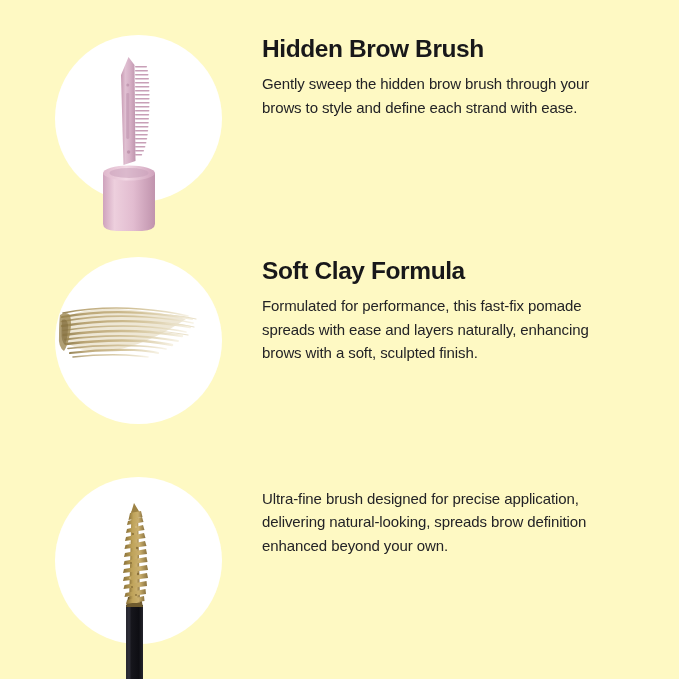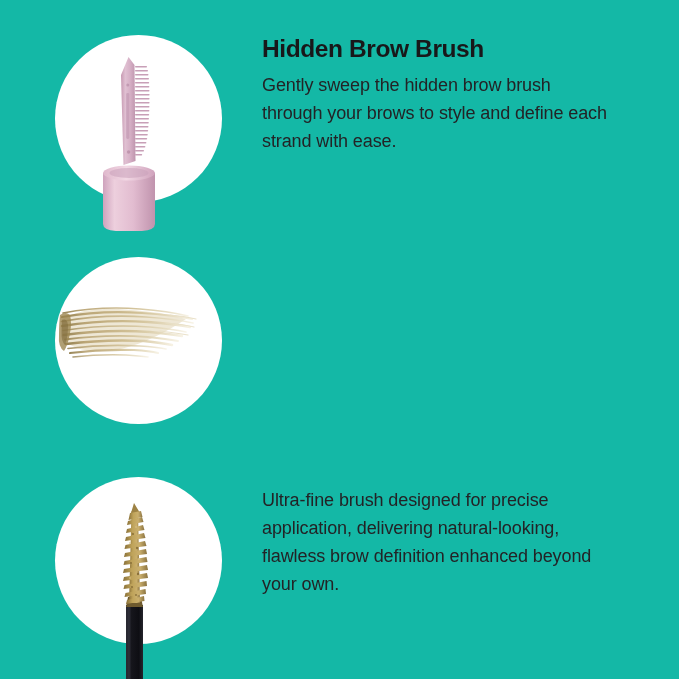--- a/index.html
+++ b/index.html
@@ -12,21 +12,21 @@
     background: #fbe9a8;
     font-family: "Liberation Sans", sans-serif;
     overflow: hidden;
     position: relative;
   }
 
   .infographic {
     width: 679px;
     height: 679px;
     position: relative;
-    background: #14b8a6;
+    background: #fef9c3;
     box-sizing: border-box;
   }
 
   .feature-row {
     position: absolute;
     left: 0;
     width: 679px;
     display: flex;
     align-items: flex-start;
   }
@@ -72,21 +72,21 @@
     margin: 0;
     font-size: 24.5px;
     font-weight: bold;
     letter-spacing: -0.4px;
     color: #18181a;
     line-height: 1.12;
   }
 
   .feature-desc {
     margin: 10px 0 0 0;
-    font-size: 18px;
+    font-size: 15px;
     font-weight: normal;
     color: #232326;
     line-height: 1.55;
     letter-spacing: -0.1px;
     max-width: 352px;
   }
 </style>
 </head>
 <body>
 
@@ -196,20 +196,24 @@
           <path d="M62 63 Q67 61 68 68 Q68 80 65 88 Q61 84 61.5 74 Z" fill="#7f6c3e" opacity="0.55"></path>
 
           <g stroke="#e8dfc6" fill="none" stroke-linecap="round" stroke-width="1.2" opacity="0.9">
             <path d="M170 58 Q184 59 196 62"></path>
             <path d="M166 66 Q182 67 194 70"></path>
             <path d="M160 74 Q176 76 188 78"></path>
           </g>
         </svg>
       </div>
     </div>
+    <div class="text-col">
+      <h2 class="feature-title">Soft Clay Formula</h2>
+      <p class="feature-desc">Formulated for performance, this fast-fix pomade spreads with ease and layers naturally, enhancing brows with a soft, sculpted finish.</p>
+    </div>
   </div>
 
   <div class="feature-row" id="row-2">
     <div class="media">
       <div class="circle"></div>
       <div class="art-layer">
         <svg width="222" height="205" viewBox="0 0 222 205" xmlns="http://www.w3.org/2000/svg">
           <defs>
             <linearGradient id="bristleGrad" x1="0" y1="0" x2="1" y2="0">
               <stop offset="0%" stop-color="#8a7139"></stop>
@@ -266,17 +270,17 @@
           <g fill="#d7c08a" opacity="0.7">
             <circle cx="136" cy="50" r="0.9"></circle>
             <circle cx="130" cy="66" r="0.9"></circle>
             <circle cx="139" cy="82" r="0.9"></circle>
             <circle cx="130" cy="101" r="0.9"></circle>
           </g>
         </svg>
       </div>
     </div>
     <div class="text-col">
-      <p class="feature-desc">Ultra-fine brush designed for precise application, delivering natural-looking, flawless brow definition enhanced beyond your own.</p>
+      <p class="feature-desc">Ultra-fine brush designed for precise application, delivering natural-looking, spreads brow definition enhanced beyond your own.</p>
     </div>
   </div>
 
 </div>
 
 </body></html>

